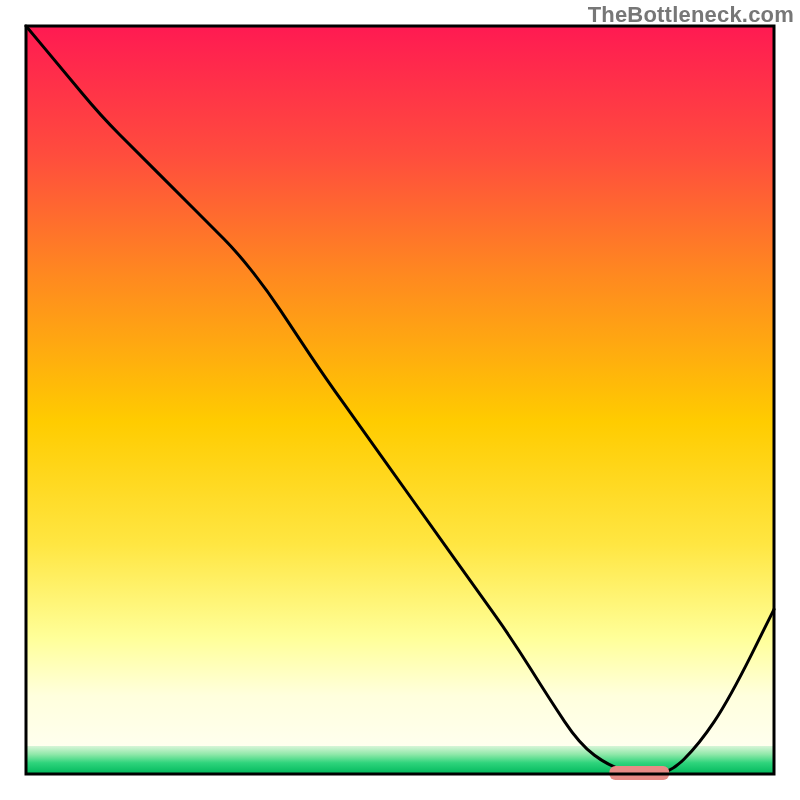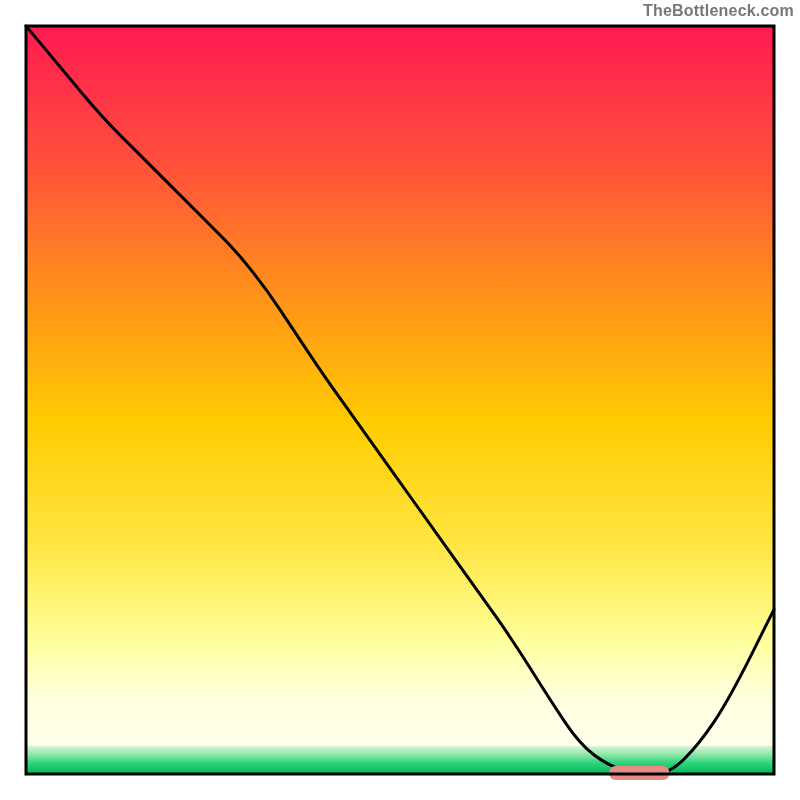--- a/index.html
+++ b/index.html
@@ -12,21 +12,21 @@
   }
   .wrap {
     position: relative;
     width: 800px;
     height: 800px;
   }
   .watermark {
     position: absolute;
     top: 2px;
     right: 6px;
-    font-size: 16px;
+    font-size: 22px;
     font-weight: bold;
     color: #777777;
     letter-spacing: 0.2px;
     z-index: 3;
   }
   svg.chart {
     position: absolute;
     left: 0;
     top: 0;
     width: 800px;

